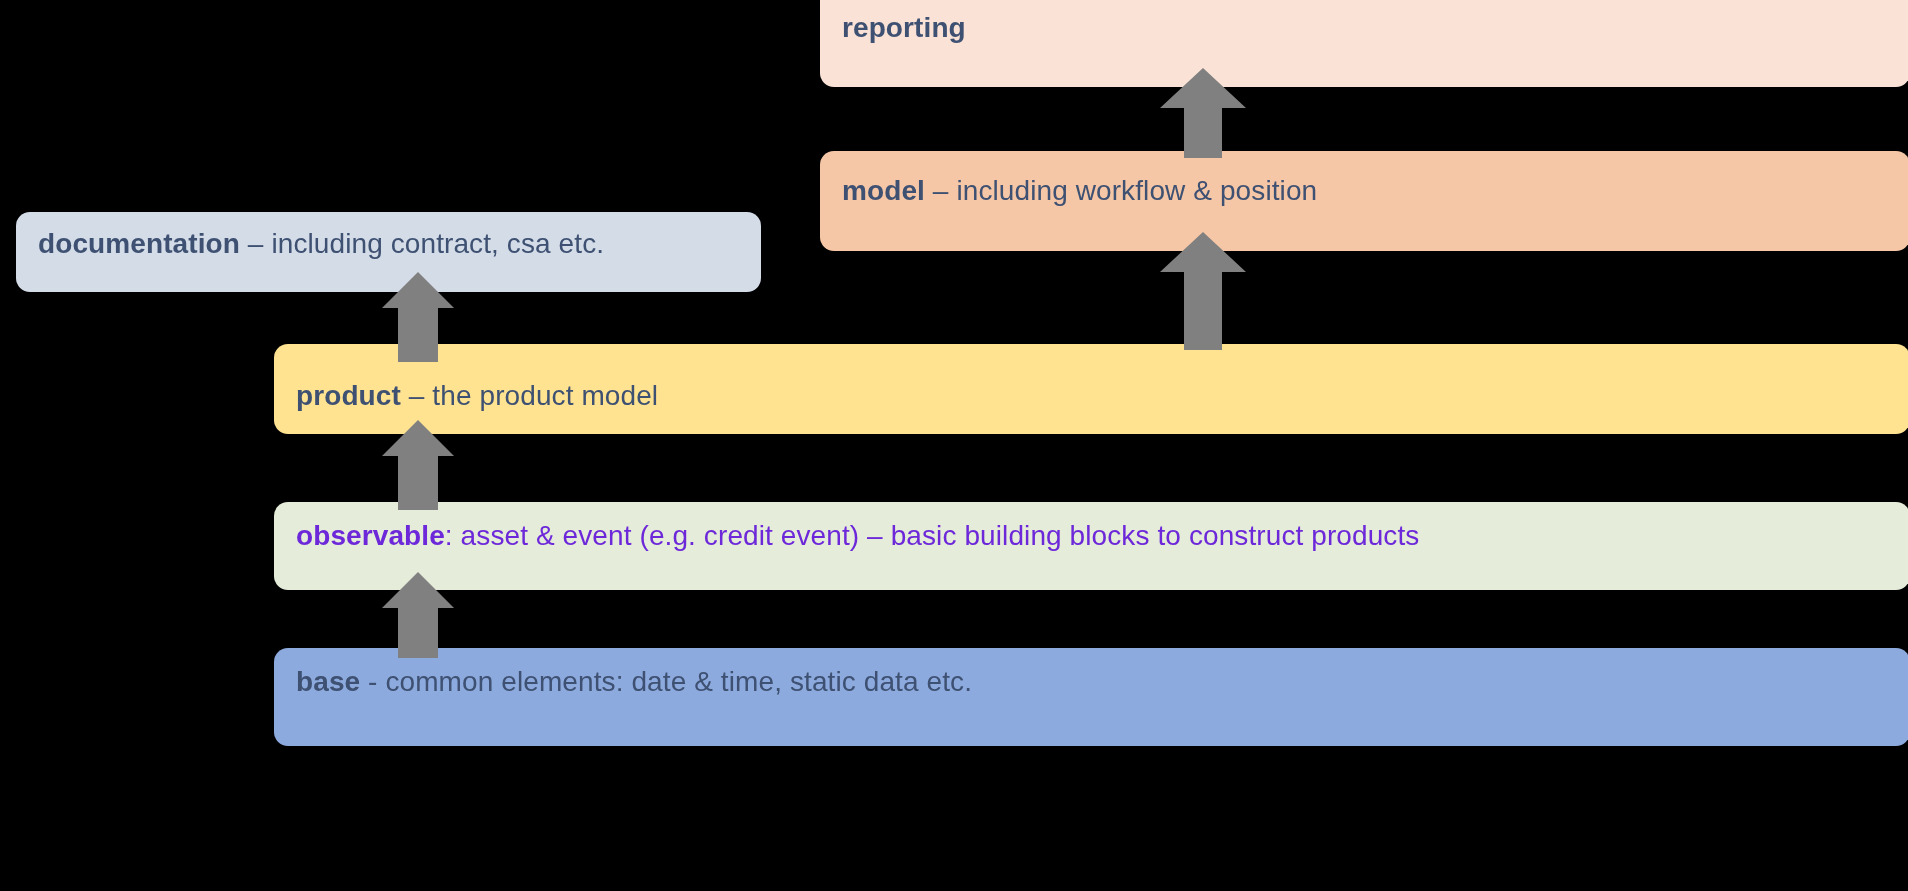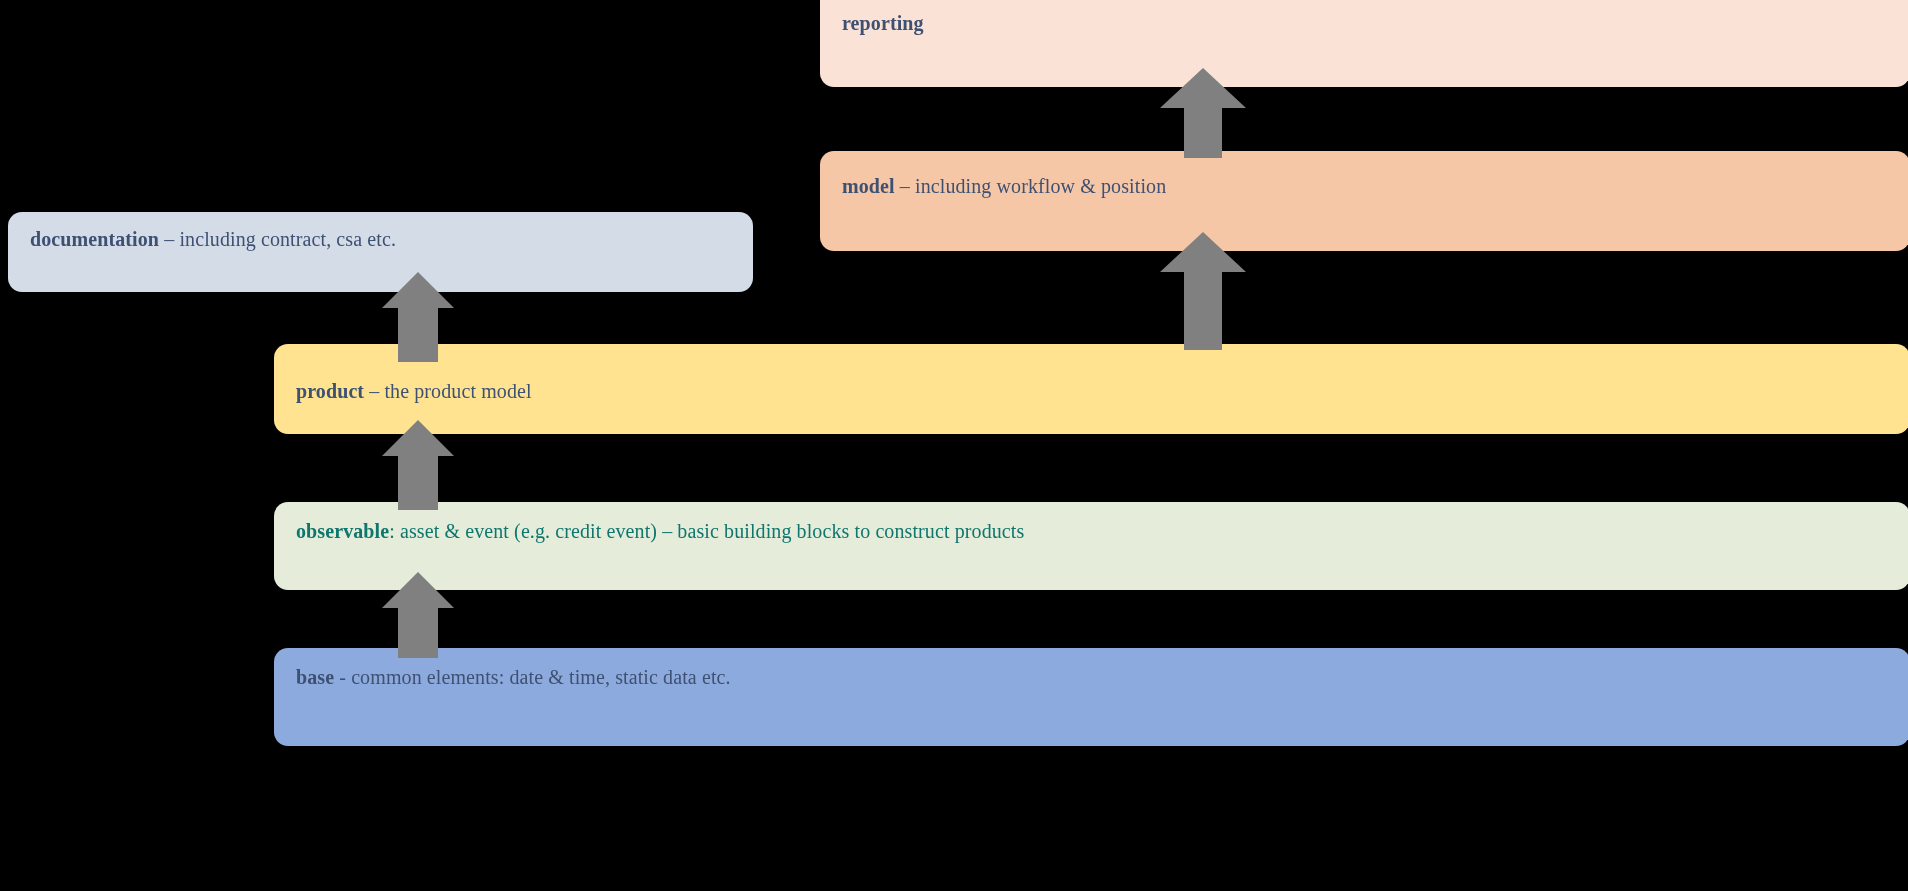--- a/index.html
+++ b/index.html
@@ -20,25 +20,24 @@
     position: absolute;
     border-radius: 14px;
     box-sizing: border-box;
     display: flex;
     align-items: flex-start;
     padding-left: 22px;
     padding-top: 0;
   }
   .box .label {
     color: #3E5172;
-    font-size: 20px;
+    font-size: 28px;
     line-height: 1.15;
     white-space: nowrap;
     letter-spacing: 0.1px;
-    font-family: Liberation Serif, serif;
   }
   .box .label b {
     font-weight: 700;
   }
   .box .label span.rest {
     font-weight: 400;
   }
 
   
   #box-reporting {
@@ -47,21 +46,21 @@
   }
   #box-reporting .label { margin-top: 30px; }
 
   #box-event {
     left: 820px; top: 151px; width: 1090px; height: 100px;
     background: #F6C7A7;
   }
   #box-event .label { margin-top: 24px; }
 
   #box-documentation {
-    left: 8px; top: 212px; width: 745px; height: 80px;
+    left: 16px; top: 212px; width: 745px; height: 80px;
     background: #D4DCE8;
   }
   #box-documentation .label { margin-top: 16px; }
 
   #box-product {
     left: 274px; top: 344px; width: 1636px; height: 90px;
     background: #FFE391;
   }
   #box-product .label { margin-top: 36px; }
 
@@ -104,21 +103,21 @@
 
   <div class="box" id="box-documentation" style="background: rgb(212, 220, 232);">
     <div class="label" style="color: rgb(62, 81, 114);"><b>documentation</b><span class="rest"> – including contract, csa etc.</span></div>
   </div>
 
   <div class="box" id="box-product" style="background: rgb(255, 227, 145);">
     <div class="label" style="color: rgb(62, 81, 114);"><b>product</b><span class="rest"> – the product model</span></div>
   </div>
 
   <div class="box" id="box-observable" style="background: rgb(229, 237, 218);">
-    <div class="label" style="color: #0f766e;"><b>observable</b><span class="rest">: asset &amp; event (e.g. credit event) – basic building blocks to construct products</span></div>
+    <div class="label" style="color: #6d28d9;"><b>observable</b><span class="rest">: asset &amp; event (e.g. credit event) – basic building blocks to construct products</span></div>
   </div>
 
   <div class="box" id="box-base" style="background: rgb(141, 170, 222);">
     <div class="label" style="color: rgb(62, 81, 114);"><b>base</b><span class="rest"> - common elements: date &amp; time, static data etc.</span></div>
   </div>
 
   <div class="arrow" id="arrow-event-to-reporting">
     <svg width="86" height="90" viewBox="0 0 86 90">
       <polygon points="43,0 86,40 62,40 62,90 24,90 24,40 0,40" fill="#808080"></polygon>
     </svg>

